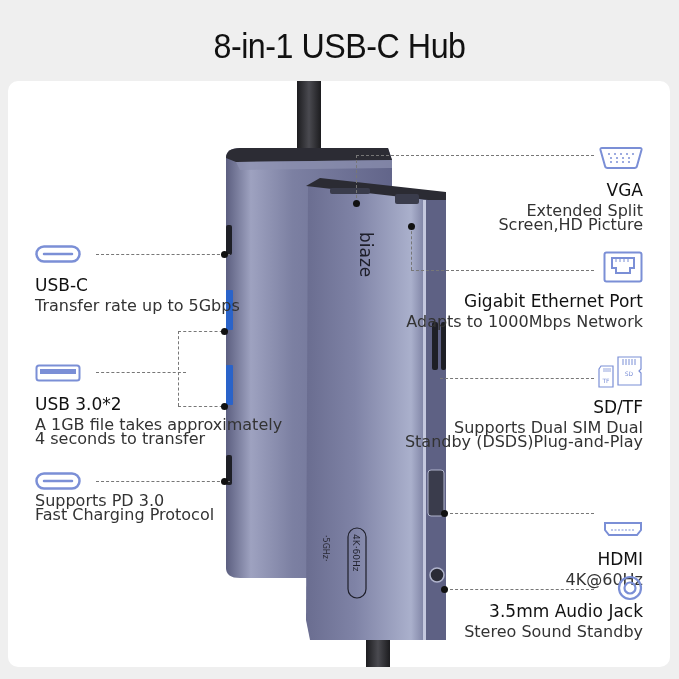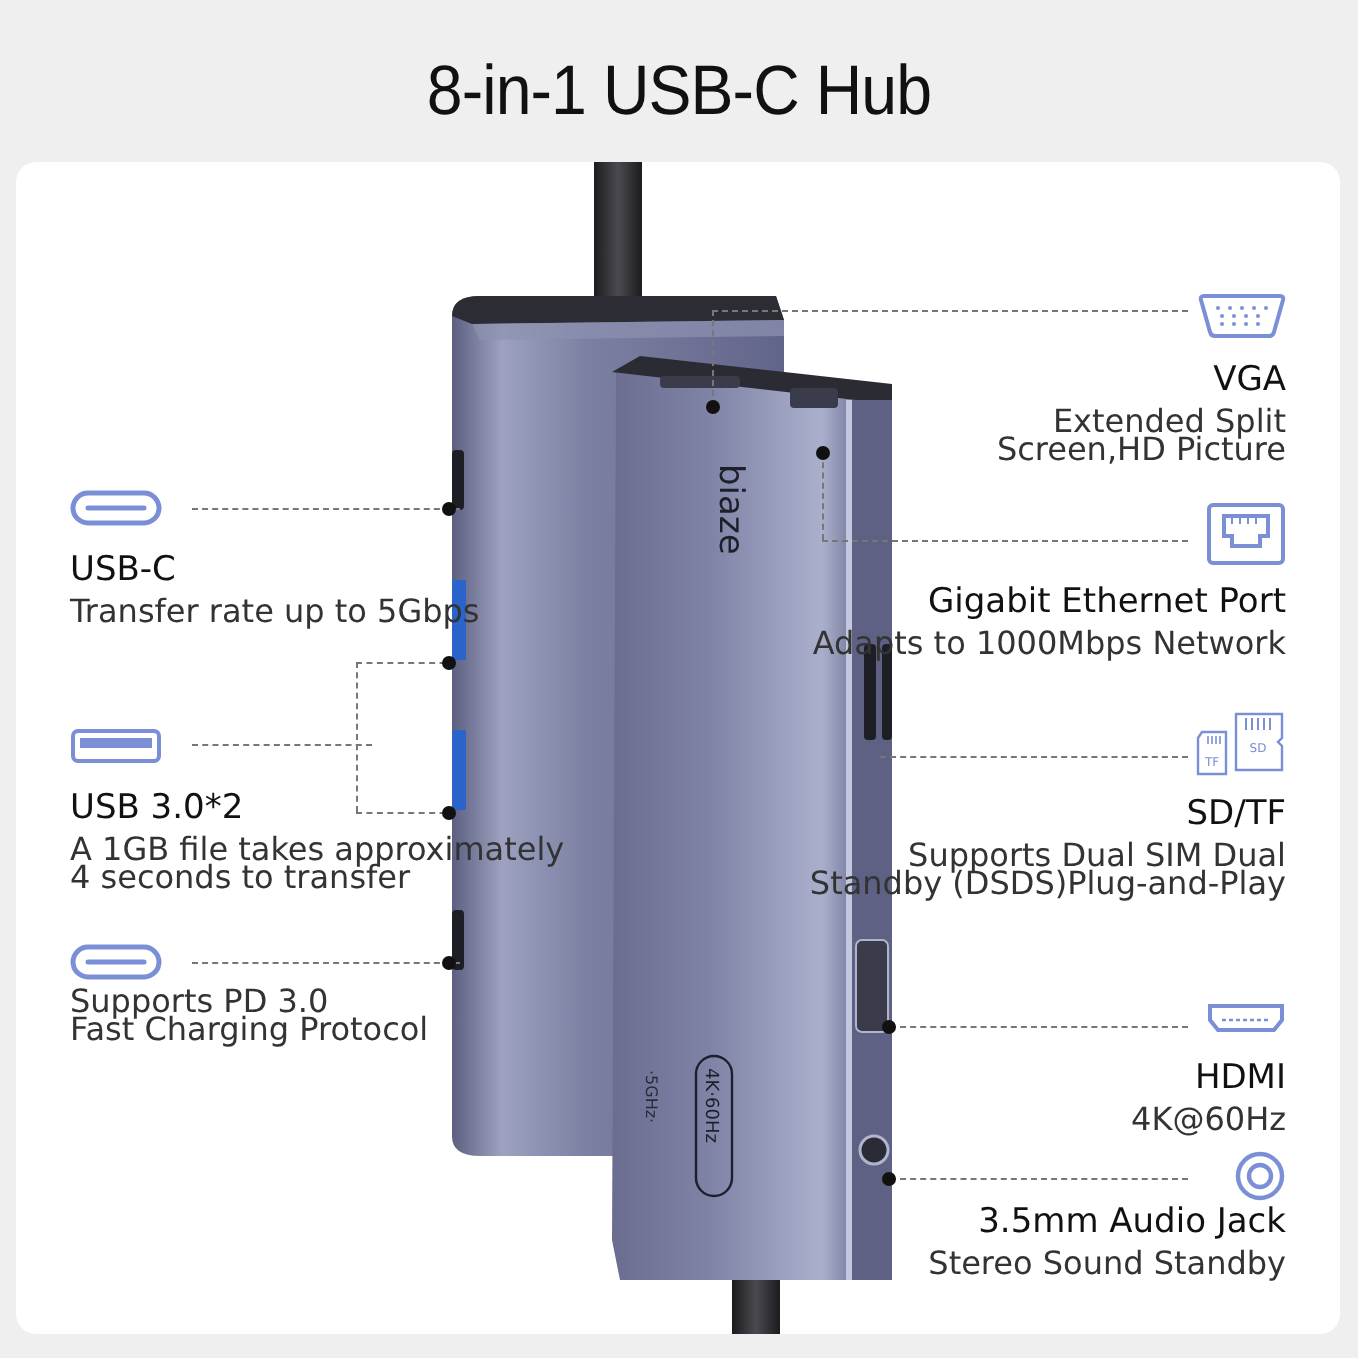--- a/index.html
+++ b/index.html
@@ -204,21 +204,21 @@
         </g>
       <text x="32" y="21" text-anchor="middle" font-family="DejaVu Sans, sans-serif" font-size="6" fill="#7b8fd6">SD</text>
     </svg>
     <div class="name" style="margin-top:8px">SD/TF</div>
     <div class="desc">
       <div>Supports Dual SIM Dual</div>
       <div>Standby (DSDS)Plug-and-Play</div>
     </div>
   </div>
 
-  <div class="feat right" style="top:420px">
+  <div class="feat right" style="top:440px">
     <svg class="icon" width="40" height="16" viewBox="0 0 40 16">
       <path d="M2 2 L38 2 L38 9 L34 14 L6 14 L2 9 Z" fill="none" stroke="#7b8fd6" stroke-width="2"></path>
       <line x1="8" y1="9" x2="32" y2="9" stroke="#7b8fd6" stroke-width="1.2" stroke-dasharray="2 1.5"></line>
     </svg>
     <div class="name" style="margin-top:12px">HDMI</div>
     <div class="desc">
         <div>4K@60Hz</div>
       </div>
   </div>
 

